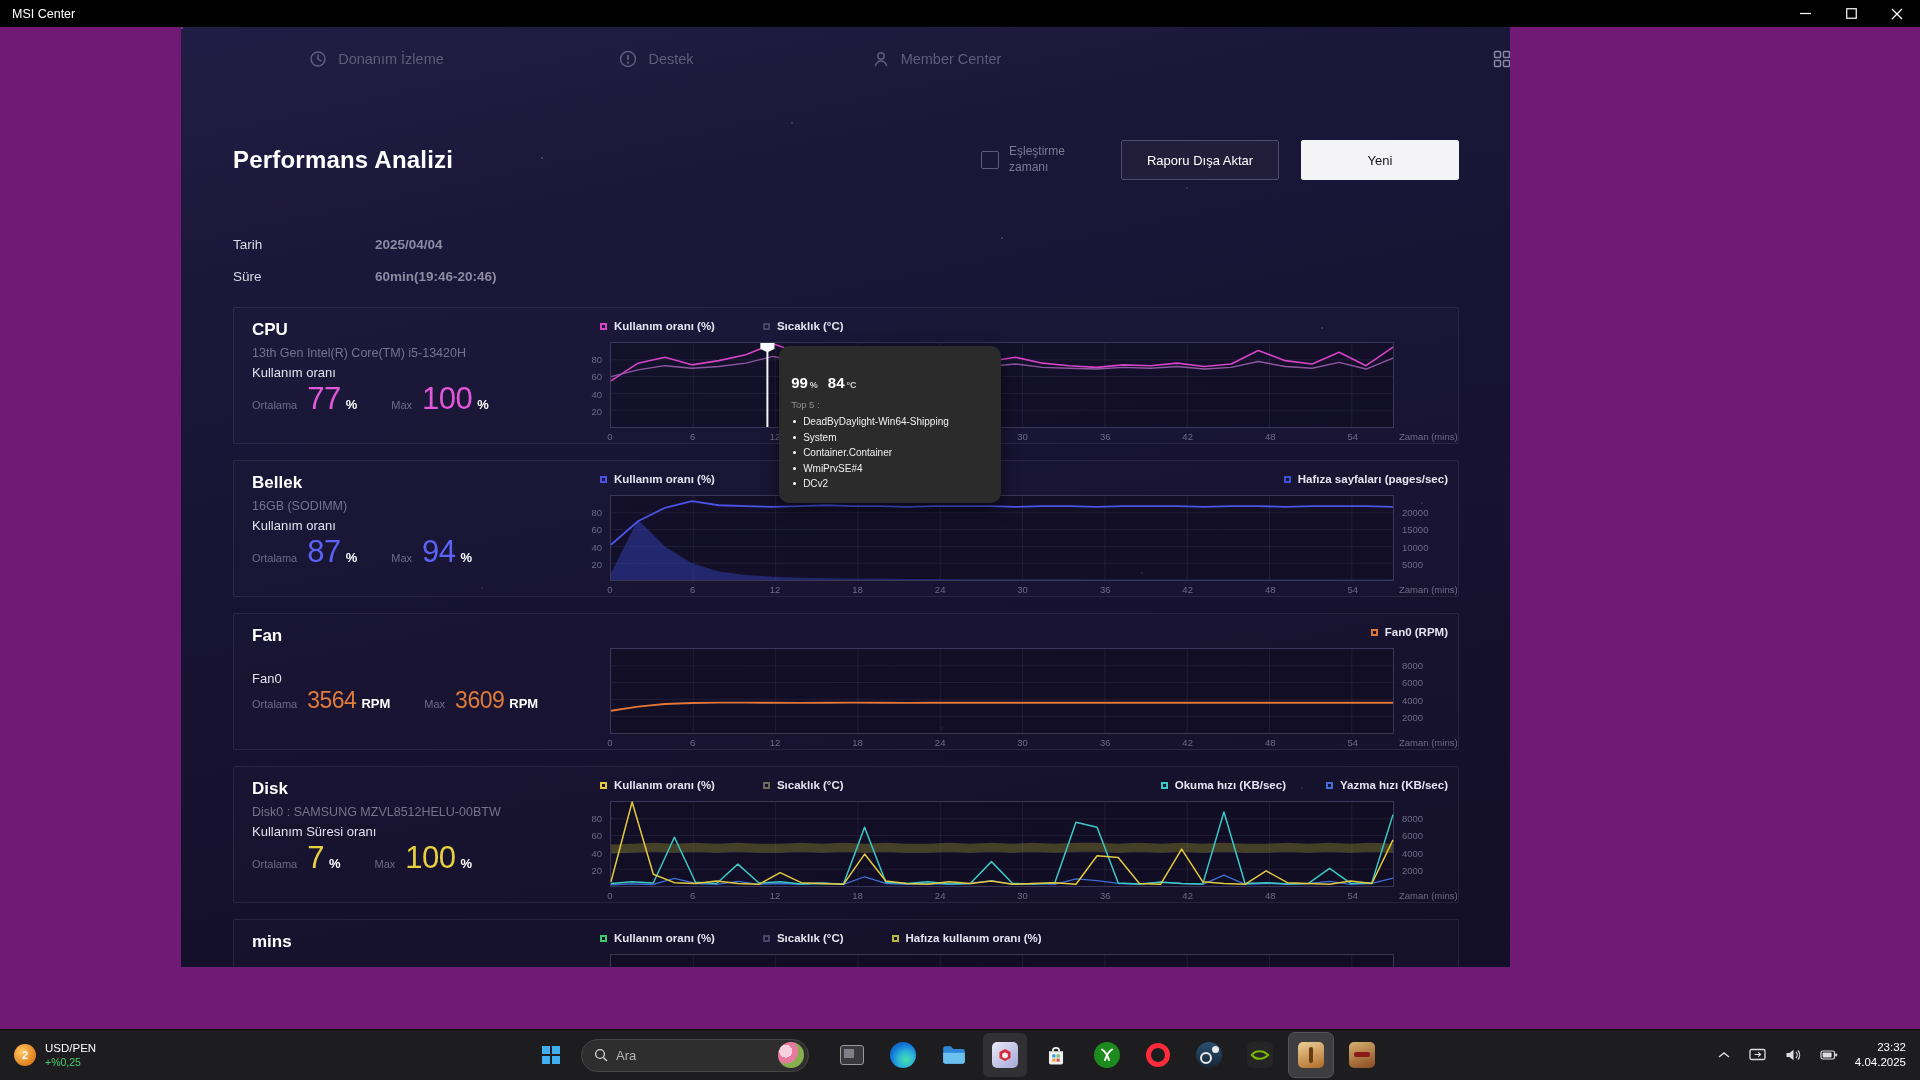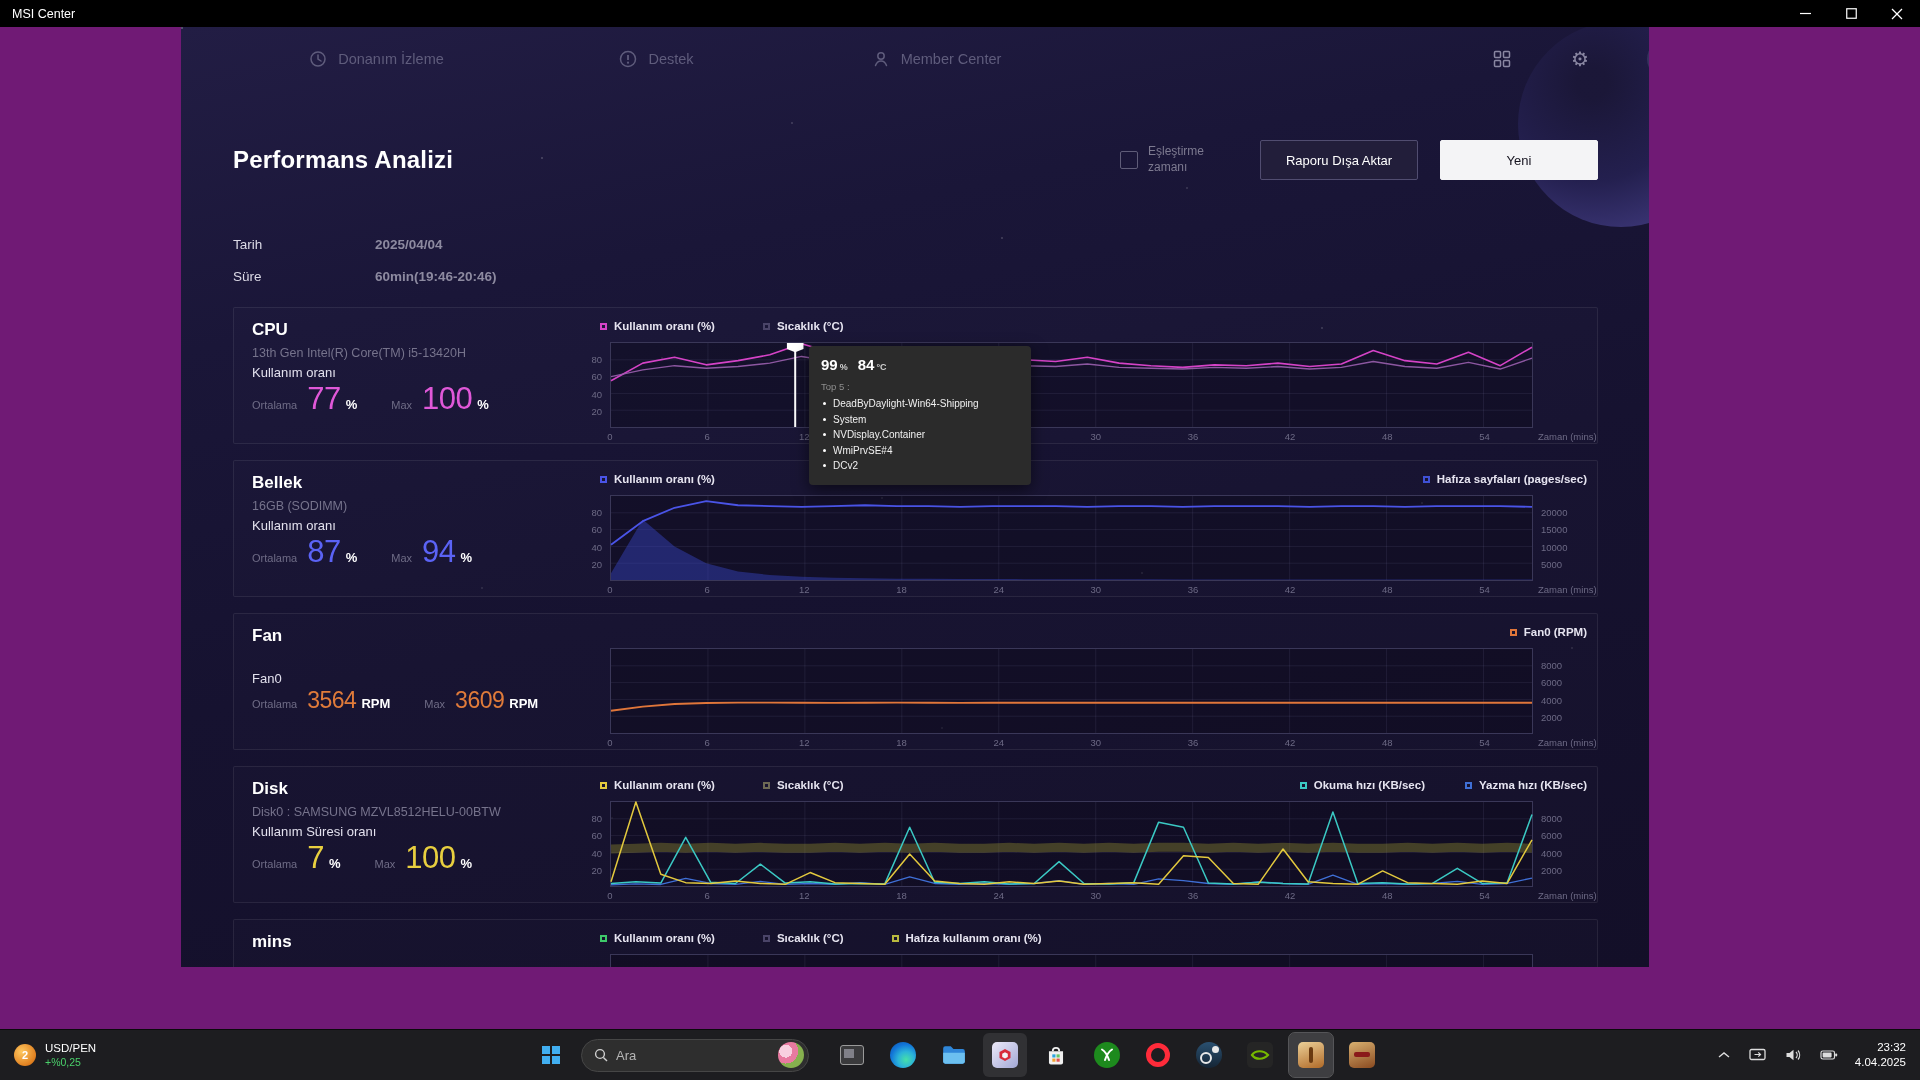--- a/index.html
+++ b/index.html
@@ -8,21 +8,21 @@
   .screen{position:relative;width:1920px;height:1080px;background:#701a75;overflow:hidden}
 
   
   .titlebar{position:absolute;top:0;left:0;right:0;height:27px;background:#000;display:flex;align-items:center;z-index:50}
   .tb-title{color:#fff;font-size:12.5px;margin-left:12px}
   .win-controls{margin-left:auto;display:flex;height:100%}
   .wc{width:46px;height:100%;background:transparent;border:none;display:flex;align-items:center;justify-content:center;cursor:pointer}
   .wc svg{display:block}
 
   
-  .app-shell{position:absolute;left:181px;top:27px;width:1468px;height:940px;overflow:hidden;
+  .app-shell{position:absolute;left:181px;top:27px;width:1329px;height:940px;overflow:hidden;
     background:linear-gradient(168deg,#221d44 0%,#1a1638 26%,#161230 55%,#130f28 100%)}
   .decor-sphere{position:absolute;left:1337px;top:-6px;width:206px;height:206px;border-radius:50%;
     background:radial-gradient(circle at 36% 30%,#1b1738 8%,#242050 50%,#403a7e 85%,#5a51a2 100%);opacity:.95}
   .stars{position:absolute;inset:0;pointer-events:none}
   .stars::after{content:"";position:absolute;width:2px;height:2px;border-radius:50%;background:rgba(255,255,255,.3);
     box-shadow:360px 130px rgba(255,255,255,.22),610px 95px rgba(255,255,255,.18),820px 210px rgba(255,255,255,.2),
     1005px 160px rgba(255,255,255,.16),1140px 300px rgba(255,255,255,.18),480px 330px rgba(255,255,255,.15),
     700px 470px rgba(255,255,255,.14),960px 545px rgba(255,255,255,.15),1240px 475px rgba(255,255,255,.14),
     300px 560px rgba(255,255,255,.12),1390px 620px rgba(255,255,255,.12),760px 700px rgba(255,255,255,.12),
     1120px 760px rgba(255,255,255,.1),430px 790px rgba(255,255,255,.1)}
@@ -108,22 +108,22 @@
   .xtick:nth-child(4){left:31.58%}
   .xtick:nth-child(5){left:42.11%}
   .xtick:nth-child(6){left:52.63%}
   .xtick:nth-child(7){left:63.16%}
   .xtick:nth-child(8){left:73.68%}
   .xtick:nth-child(9){left:84.21%}
   .xtick:nth-child(10){left:94.74%}
   .time-label{width:64px;flex:none;font-size:9.5px;color:#6d6a85;padding-left:5px;white-space:nowrap}
 
   
-  .tooltip{position:absolute;left:21.5%;top:3px;width:222px;background:#2b2b2b;border-radius:4px;
-    padding:10px 12px 11px;z-index:12;box-shadow:0 5px 16px rgba(0,0,0,.55)}
+  .tooltip{position:absolute;left:21.5%;top:3px;width:222px;background:#2b2b2b;border-radius:10px;
+    padding:28px 12px 11px;z-index:12;box-shadow:0 5px 16px rgba(0,0,0,.55)}
   .tt-vals{display:flex;align-items:baseline;color:#fff}
   .tt-num{font-size:15px;font-weight:bold}
   .tt-unit{font-size:9px;color:#cfcfcf;margin:0 10px 0 2px;font-weight:bold}
   .tt-top{font-size:9.5px;color:#8f8f8f;margin-top:8px}
   .tt-proc{list-style:none;margin-top:4px}
   .tt-proc li{font-size:10px;color:#f0f0f0;line-height:15.5px;display:flex;align-items:center}
   .tt-proc li::before{content:"";width:3px;height:3px;border-radius:50%;background:#fff;margin:0 7px 0 2px;flex:none}
 
   
   .taskbar{position:absolute;left:0;bottom:0;width:1920px;height:51px;background:#1d1d20;border-top:1px solid #0a0a0a;
@@ -328,21 +328,21 @@
                 <div class="tt-vals">
                   <span class="tt-num">99</span>
                   <span class="tt-unit">%</span>
                   <span class="tt-num">84</span>
                   <span class="tt-unit">°C</span>
                 </div>
                 <div class="tt-top">Top 5 :</div>
                 <ul class="tt-proc">
                     <li>DeadByDaylight-Win64-Shipping</li>
                     <li>System</li>
-                    <li>NVDisplay.Container</li>
+                    <li>Container.Container</li>
                     <li>WmiPrvSE#4</li>
                     <li>DCv2</li>
                   </ul>
               </div>
             </div>
             <div class="yaxis-r"></div>
           </div>
           <div class="xlabel-row">
             <div class="xl-spacer"></div>
             <div class="xticks">

